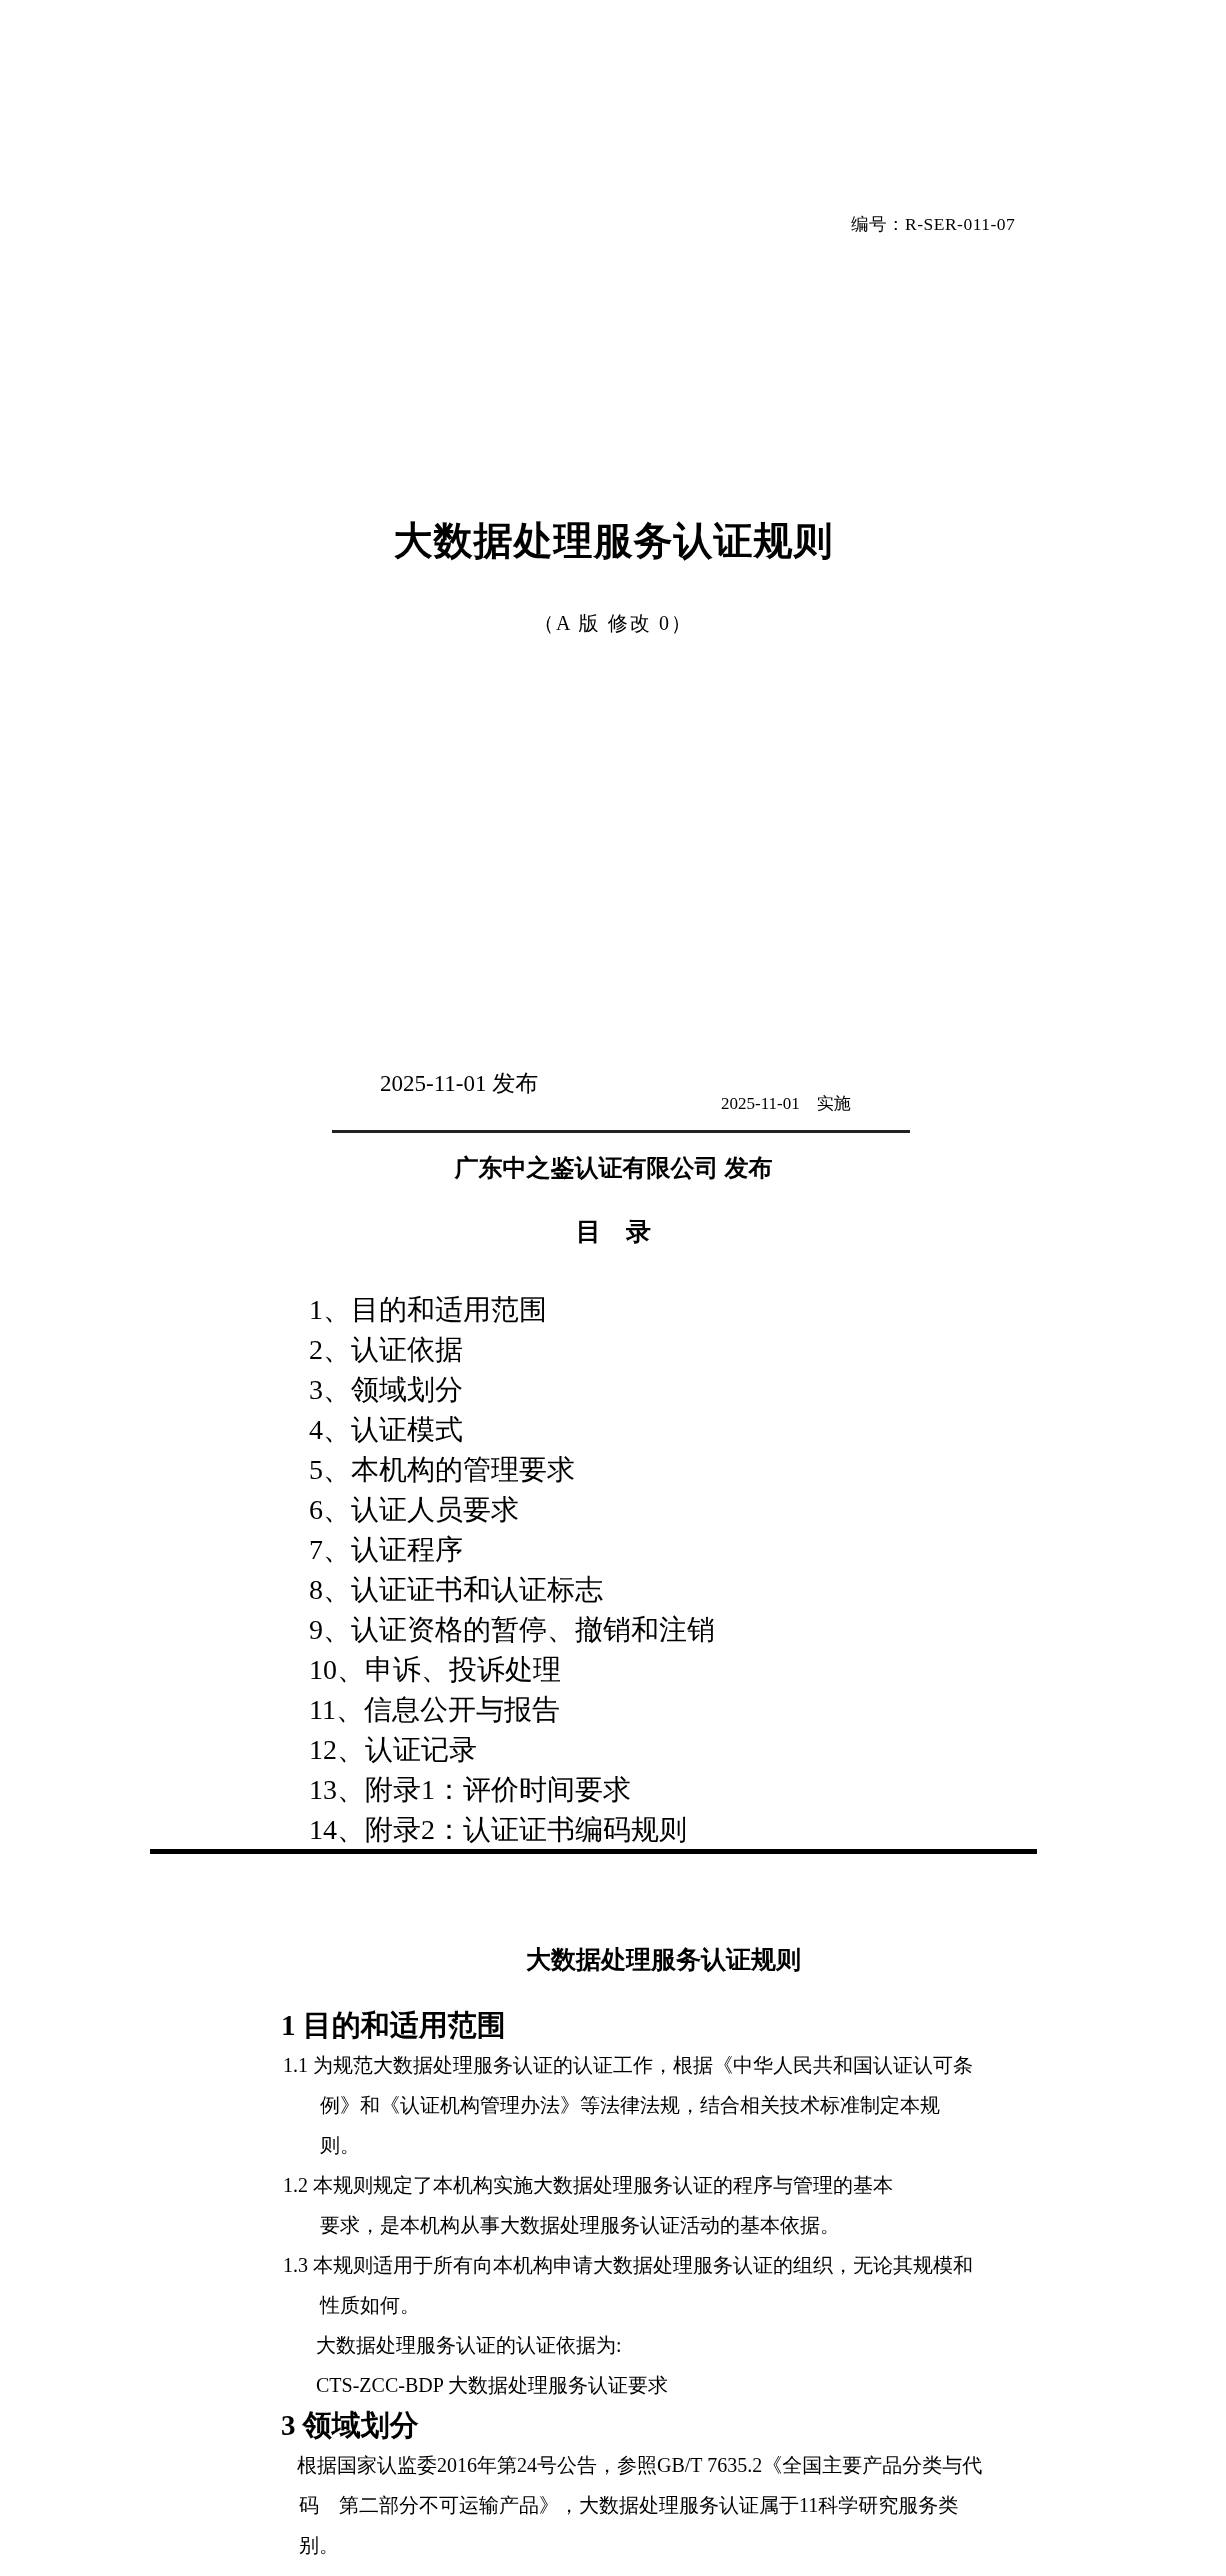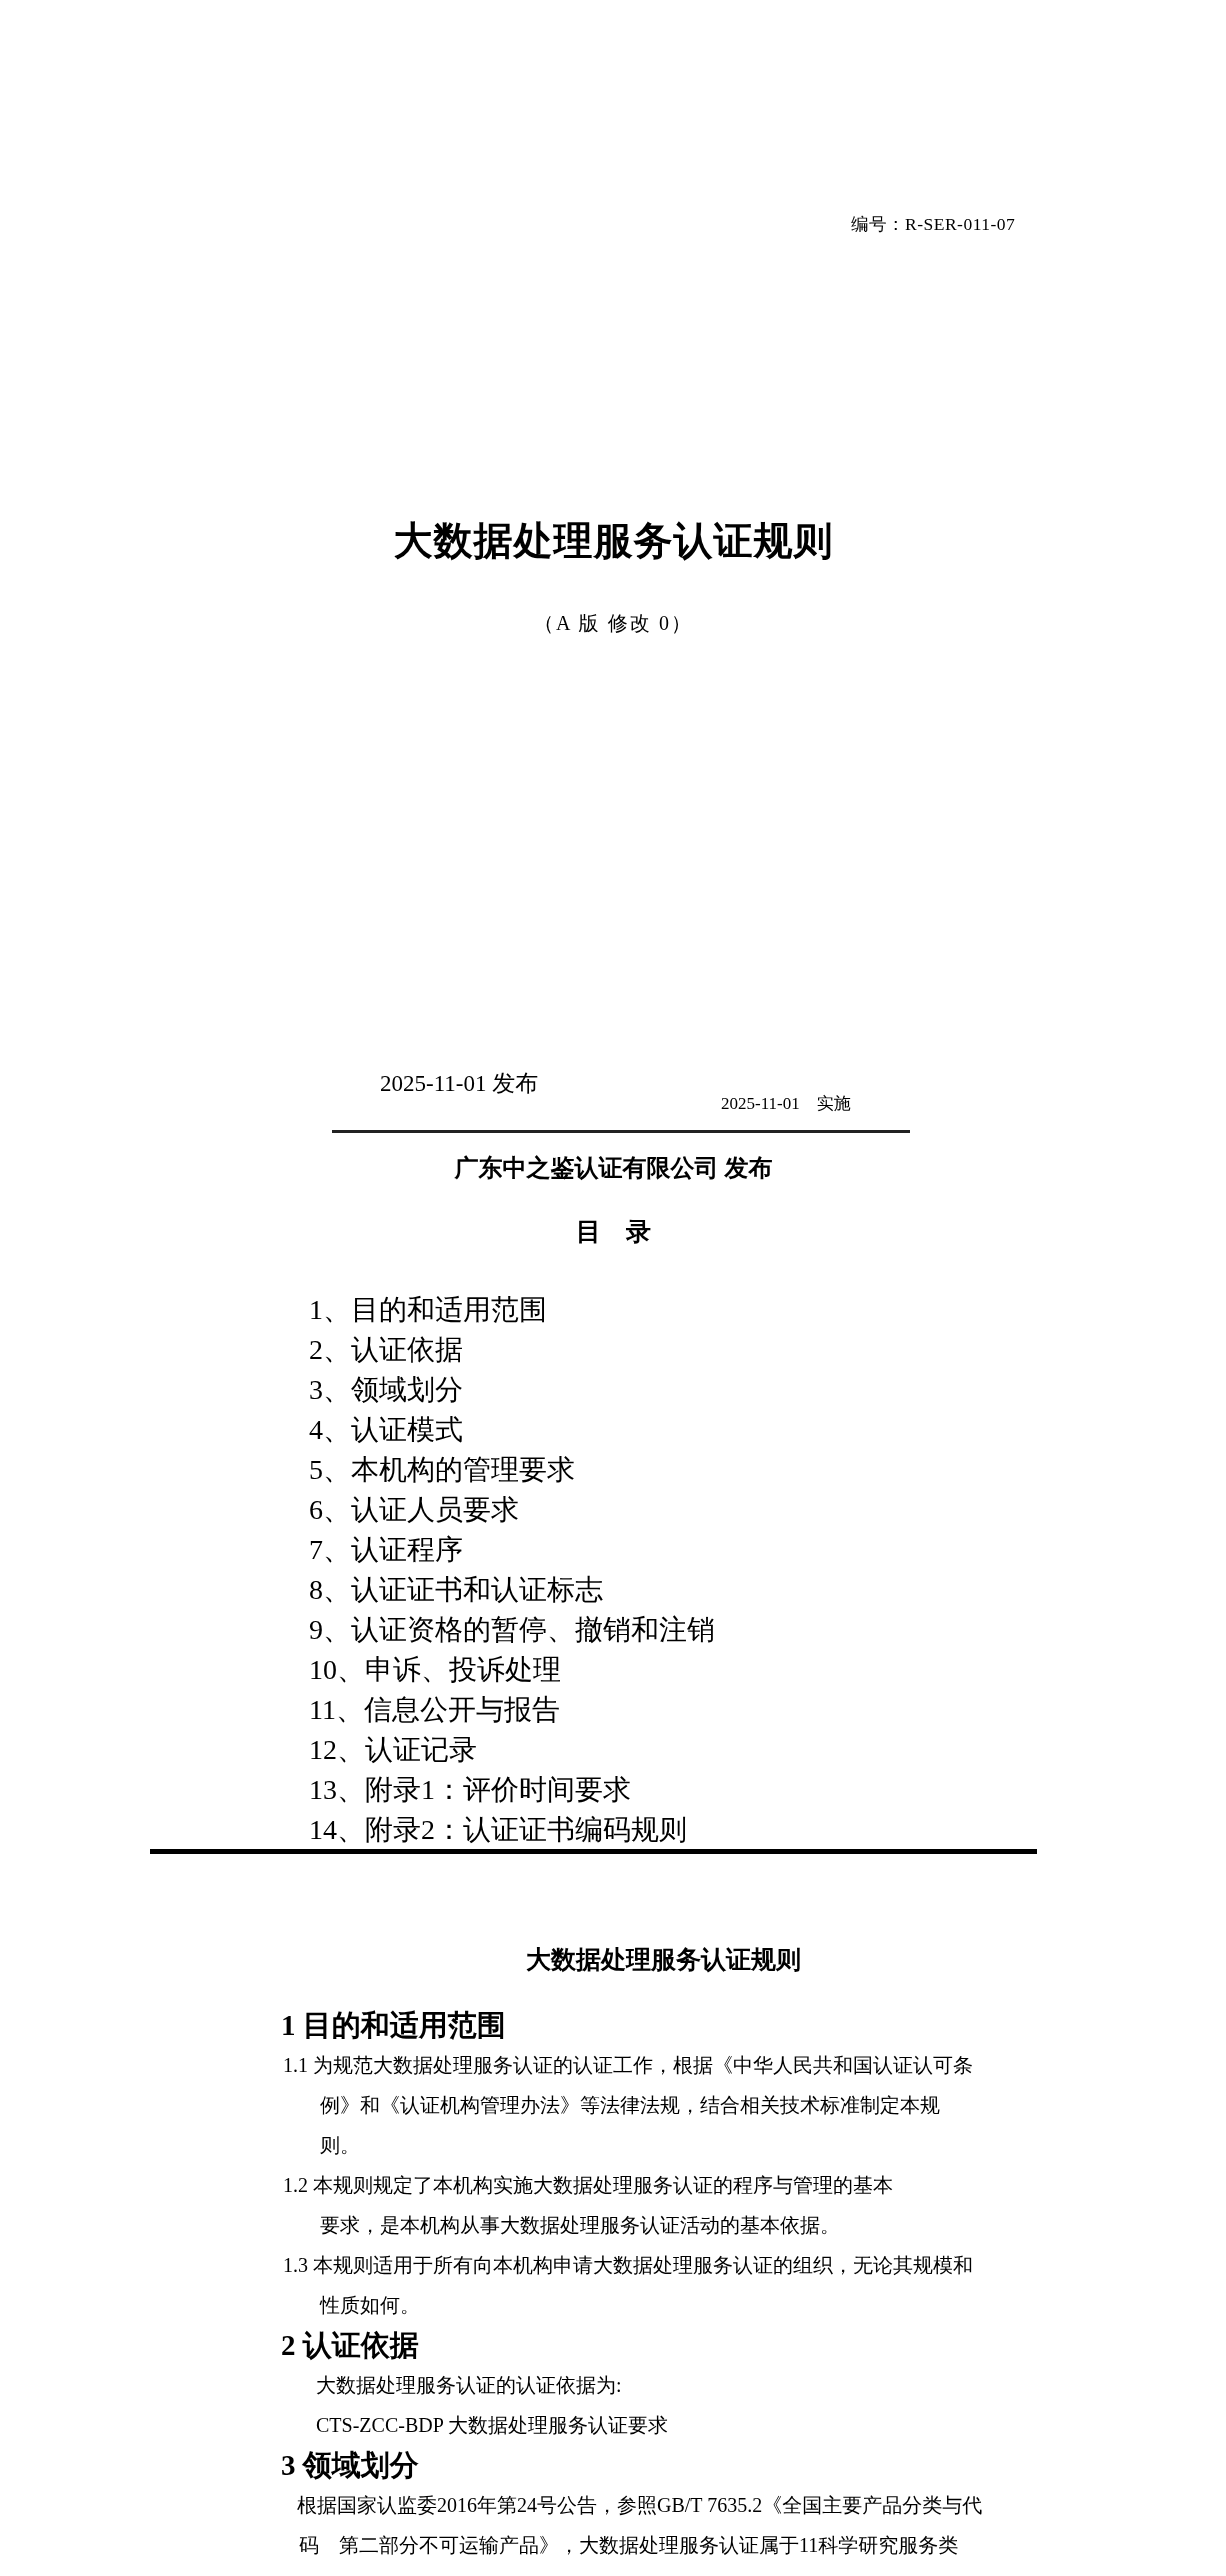--- a/index.html
+++ b/index.html
@@ -73,21 +73,20 @@
   <div class="abs body-title">大数据处理服务认证规则</div>
   <div class="abs body-lines">
       <div class="bline section">1 目的和适用范围</div>
       <div class="bline clause">1.1 为规范大数据处理服务认证的认证工作，根据《中华人民共和国认证认可条</div>
       <div class="bline cont">例》和《认证机构管理办法》等法律法规，结合相关技术标准制定本规</div>
       <div class="bline cont">则。</div>
       <div class="bline clause">1.2 本规则规定了本机构实施大数据处理服务认证的程序与管理的基本</div>
       <div class="bline cont">要求，是本机构从事大数据处理服务认证活动的基本依据。</div>
       <div class="bline clause">1.3 本规则适用于所有向本机构申请大数据处理服务认证的组织，无论其规模和</div>
       <div class="bline cont">性质如何。</div>
-      <div class="bline section">2 认证依据</div>
       <div class="bline mid">大数据处理服务认证的认证依据为:</div>
       <div class="bline mid">CTS-ZCC-BDP 大数据处理服务认证要求</div>
       <div class="bline section">3 领域划分</div>
       <div class="bline p3">根据国家认监委2016年第24号公告，参照GB/T 7635.2《全国主要产品分类与代</div>
       <div class="bline p3c">码　第二部分不可运输产品》，大数据处理服务认证属于11科学研究服务类</div>
       <div class="bline p3c">别。</div>
     </div>
 
 </div>
 

